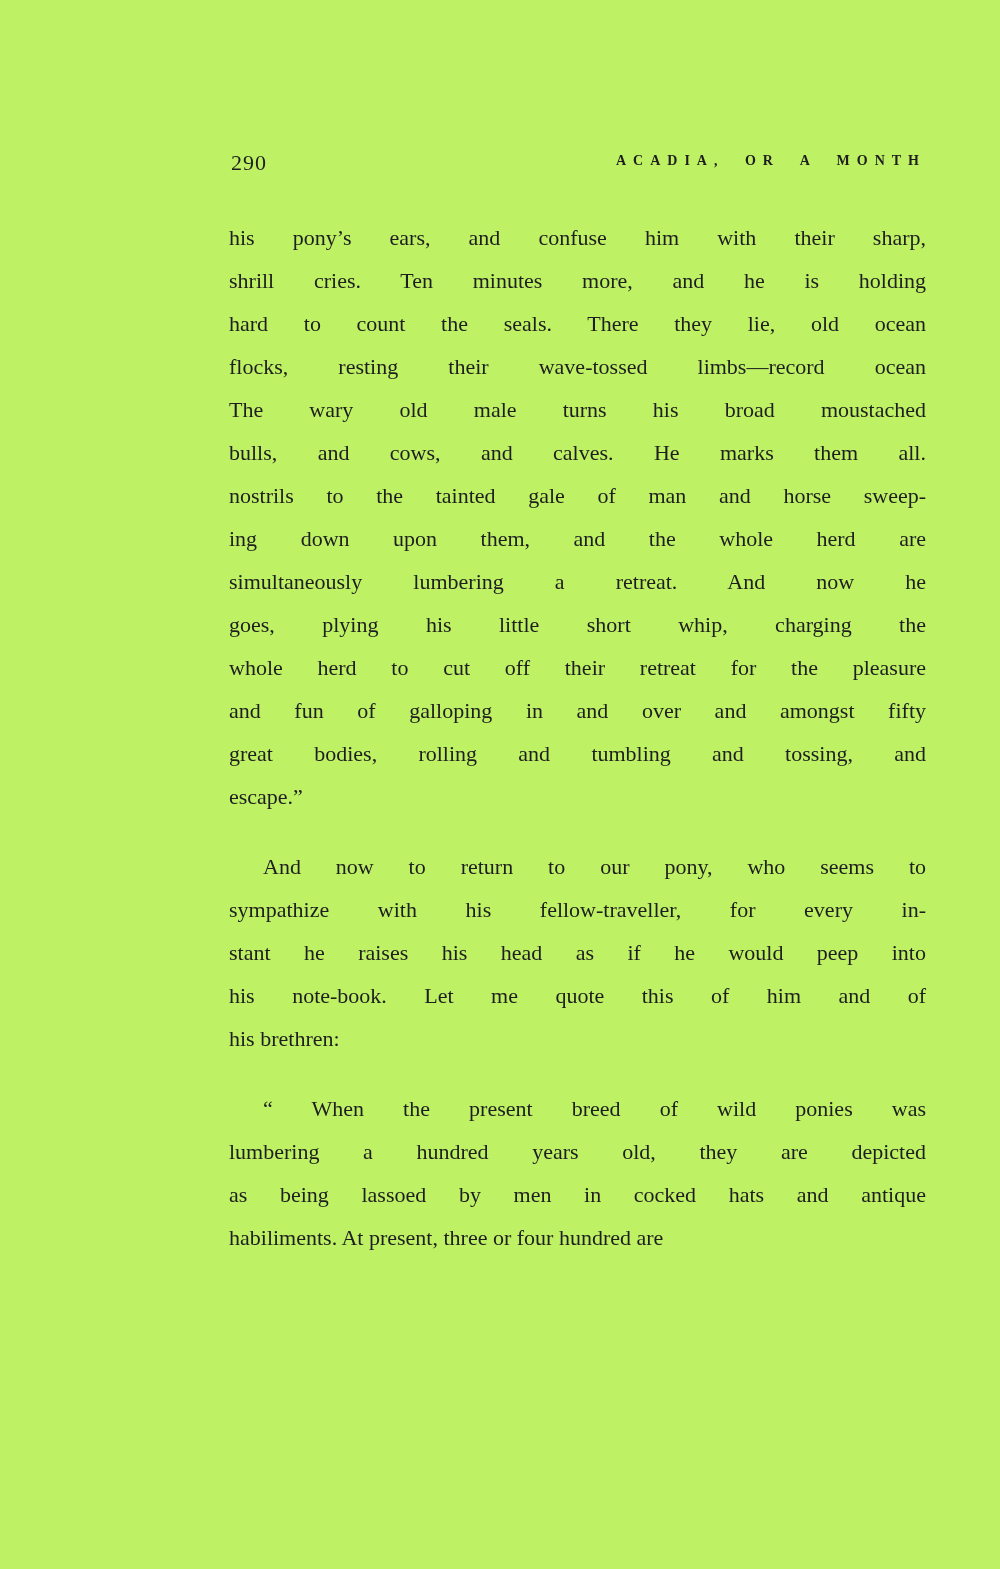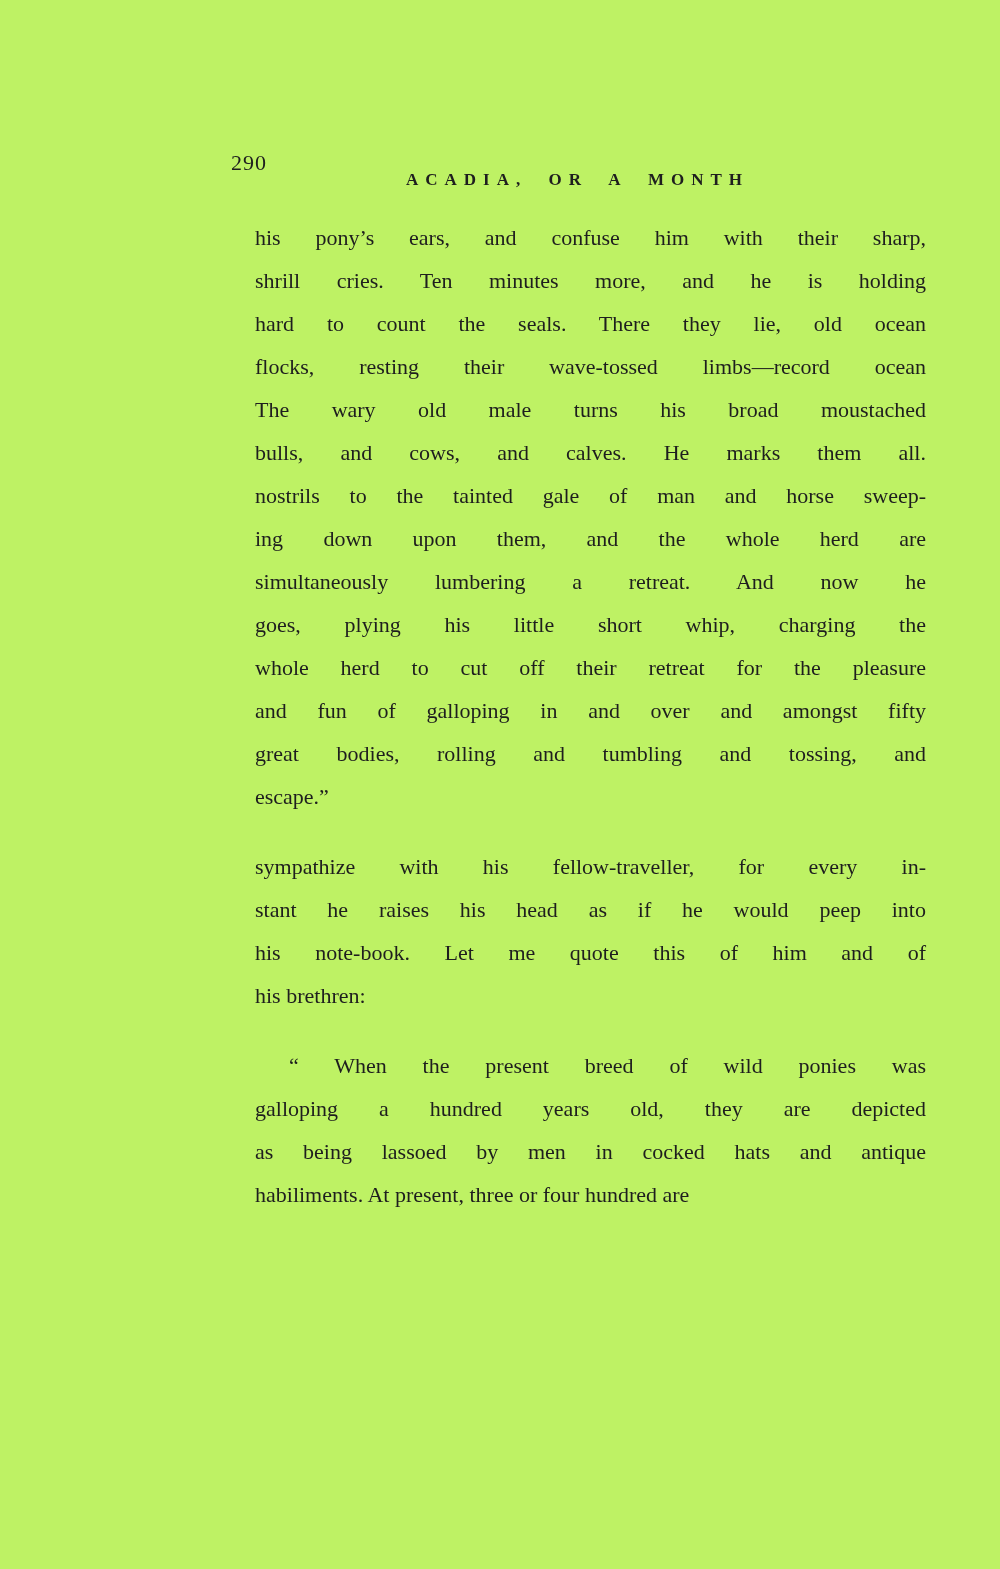--- a/index.html
+++ b/index.html
@@ -31,40 +31,39 @@
     position: absolute;
     left: 2px;
     top: 0;
     font-size: 22px;
     letter-spacing: 1px;
   }
   .running-title {
     position: absolute;
     left: 0;
     right: 0;
-    top: 20px;
-    text-align: center;
-    font-size: 17px;
+    top: 3px;
+    text-align: right;
+    font-size: 14px;
     font-weight: 700;
     letter-spacing: 7px;
     word-spacing: 10px;
     white-space: nowrap;
   }
   .text-block {
     font-size: 22px;
     line-height: 43px;
   }
   .paragraph + .paragraph {
     margin-top: 27px;
   }
   .line {
     text-align: justify;
     text-align-last: justify;
     white-space: normal;
-    margin-left: 26px;
   }
   .line.last {
     text-align-last: left;
   }
   .paragraph.indent .line.first {
     text-indent: 34px;
   }
 </style>
 </head>
 <body>
@@ -86,26 +85,27 @@
           <div class="line">nostrils to the tainted gale of man and horse sweep-</div>
           <div class="line">ing down upon them, and the whole herd are</div>
           <div class="line">simultaneously lumbering a retreat.  And now he</div>
           <div class="line">goes, plying his little short whip, charging the</div>
           <div class="line">whole herd to cut off their retreat for the pleasure</div>
           <div class="line">and fun of galloping in and over and amongst fifty</div>
           <div class="line">great bodies, rolling and tumbling and tossing, and</div>
           <div class="line last">escape.”</div>
         </div>
         <div class="paragraph indent">
+          <div class="line first">And now to return to our pony, who seems to</div>
           <div class="line">sympathize with his fellow-traveller, for every in-</div>
           <div class="line">stant he raises his head as if he would peep into</div>
           <div class="line">his note-book.  Let me quote this of him and of</div>
           <div class="line last">his brethren:</div>
         </div>
         <div class="paragraph indent">
           <div class="line first">“ When the present breed of wild ponies was</div>
-          <div class="line">galloping a hundred years old, they are depicted</div>
+          <div class="line">lumbering a hundred years old, they are depicted</div>
           <div class="line">as being lassoed by men in cocked hats and antique</div>
           <div class="line last">habiliments.  At present, three or four hundred are</div>
         </div>
       </div>
   </div>
 </div>
 
 </body></html>

